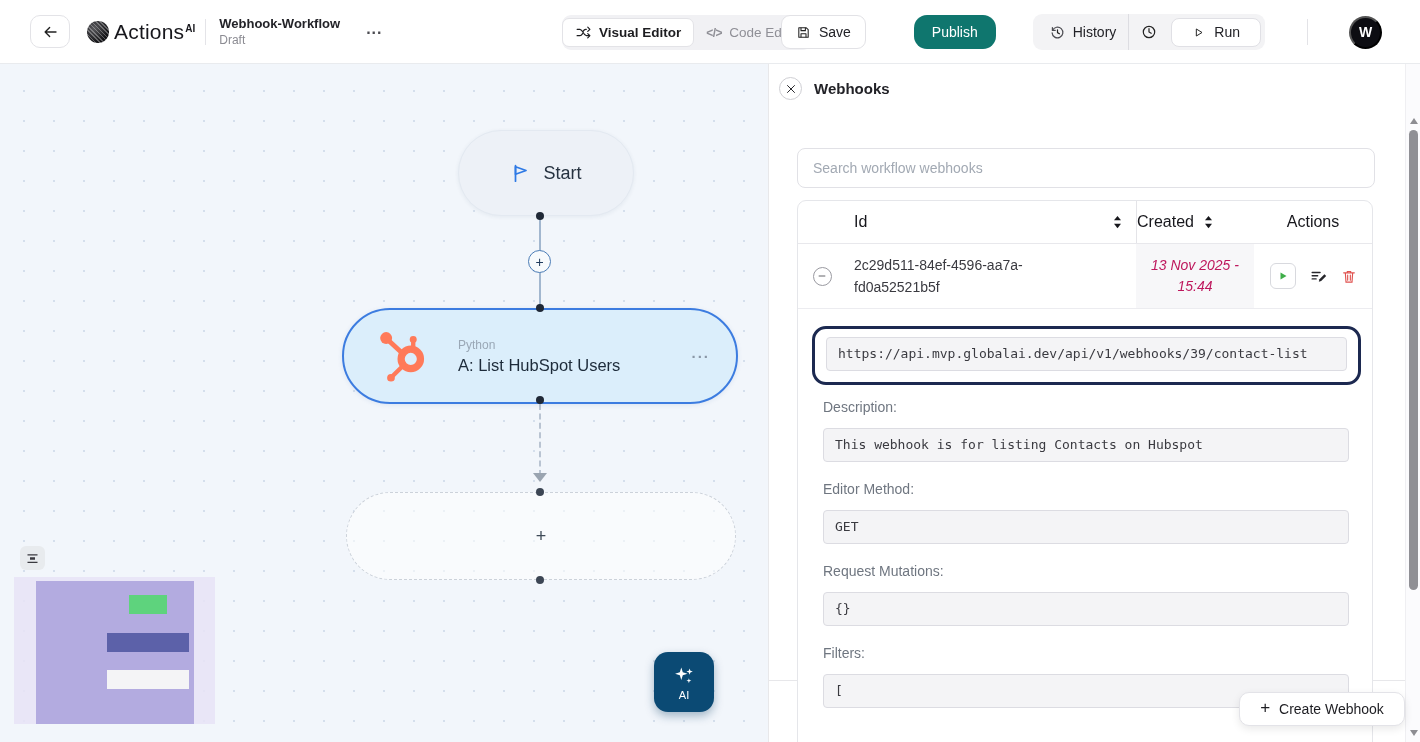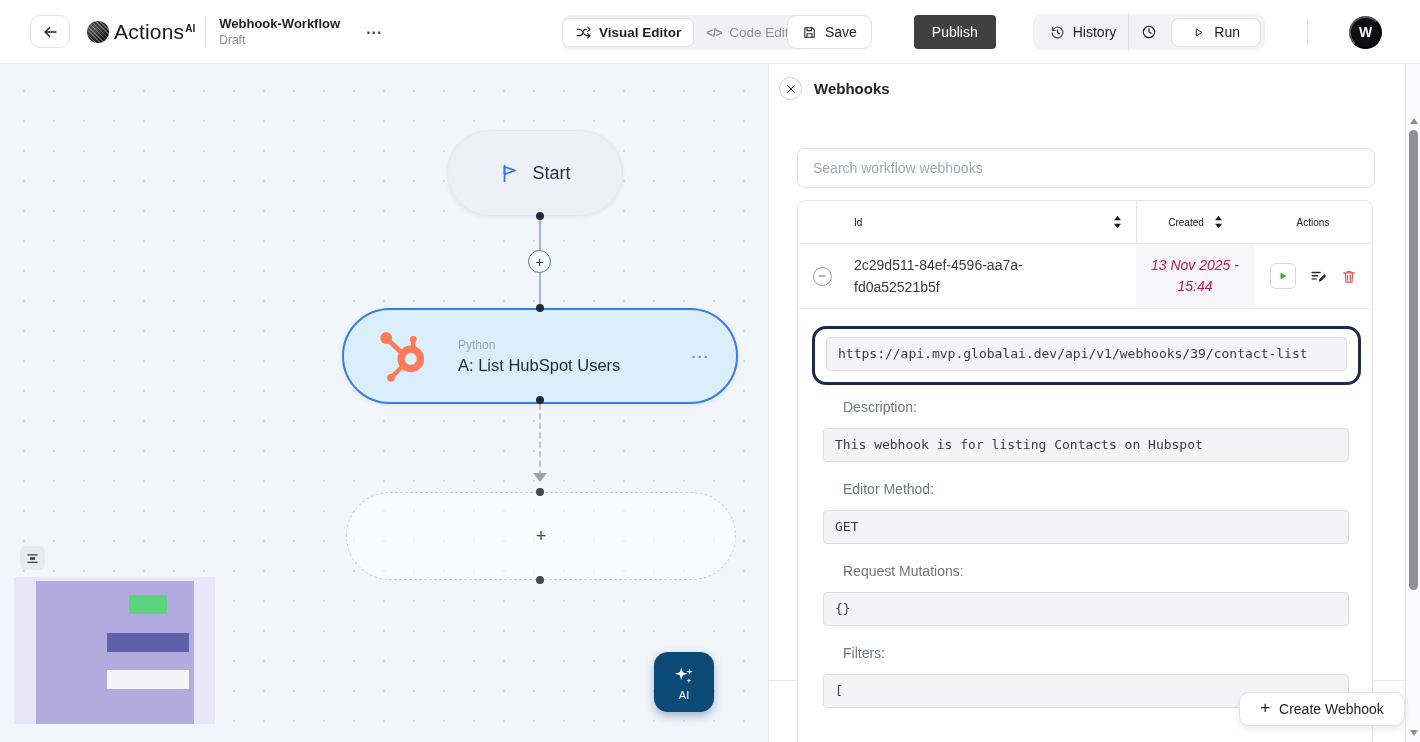--- a/index.html
+++ b/index.html
@@ -29,22 +29,22 @@
   .segmented { position:absolute; left:562px; top:15px; height:35px; background:#f1f1f4; border-radius:9px;
                display:flex; align-items:center; padding:0; }
   .seg { border:none; background:transparent; display:flex; align-items:center; gap:7px; height:29px;
          padding:0 12px; border-radius:7px; font-family:inherit; font-size:13.5px; color:#8f8f96; cursor:pointer; }
   .seg.active { background:#fff; border:1px solid #e3e3e7; color:#1d1d20; font-weight:700; }
   .code-glyph { font-size:12px; font-weight:700; letter-spacing:-.5px; }
 
   .topbar-right { position:absolute; right:38px; top:0; height:64px; display:flex; align-items:center;gap:24px; }
   .save-btn { height:34px; padding:0 14px; background:#fff; border:1px solid #e2e2e6; border-radius:9px;
               display:flex; align-items:center; gap:8px; font-family:inherit; font-size:14px; color:#222227; cursor:pointer; }
-  .publish-btn { height:34px; margin-left:18px; padding:0 18px; background:#404040; color:#fff; border:none;
-                 border-radius:4px; font-family:inherit; font-size:14px; cursor:pointer; }
+  .publish-btn { height:34px; margin-left:24px; padding:0 18px; background:#0f766e; color:#fff; border:none;
+                 border-radius:13px; font-family:inherit; font-size:14px; cursor:pointer; }
   .run-group { height:36px; margin-left:13px; background:#f3f3f5; border-radius:9px; display:flex; align-items:center; padding:0 4px; }
   .history-btn { height:36px; border:none; background:transparent; display:flex; align-items:center; gap:7px;
                  padding:0 12px; font-family:inherit; font-size:14px; color:#222227; cursor:pointer; }
   .group-div { width:1px; height:36px; background:#dddde2; }
   .clock-btn { width:40px; height:36px; border:none; background:transparent; display:flex; align-items:center; justify-content:center; cursor:pointer; }
   .run-btn { height:29px; margin-left:2px; padding:0 20px; background:#fff; border:1px solid #e0e0e5; border-radius:8px;
              display:flex; align-items:center; gap:9px; font-family:inherit; font-size:14px; color:#222227; cursor:pointer; }
   .avatar { width:33px; height:33px; border-radius:50%; background:#0d0d12; color:#fff; display:flex;
             align-items:center; justify-content:center; font-size:14px; font-weight:700; margin-left:17px; cursor:pointer; }
   .right-div { width:1px; height:26px; background:#e3e3e7; margin-left:18px; }
@@ -55,21 +55,21 @@
             background-size:30px 30px; background-position:9px 12px; overflow:hidden; }
   .edge-solid { position:absolute; left:539px; top:152px; width:2px; height:96px; background:#a2b7cf; }
   .edge-dashed { position:absolute; left:539px; top:340px; height:72px; width:0;
                  border-left:2px dashed #b9c4d2; }
   .edge-arrow { position:absolute; left:533px; top:409px; width:0; height:0;
                 border-left:7px solid transparent; border-right:7px solid transparent; border-top:9px solid #9aa4b0; }
   .edge-dot { position:absolute; width:8px; height:8px; border-radius:50%; background:#1f2836; }
   .edge-plus { position:absolute; left:528px; top:186px; width:23px; height:23px; border-radius:50%;
                background:#f7fafc; border:1.4px solid #4b7cb6; color:#1e3a5c; font-size:14px;
                display:flex; align-items:center; justify-content:center; cursor:pointer; }
-  .start-node { position:absolute; left:447px; top:66px; width:176px; height:86px; border-radius:43px;
+  .start-node { position:absolute; left:458px; top:66px; width:176px; height:86px; border-radius:43px;
                 background:#edf1f7; border:1px solid #e3e9f1; box-shadow:0 1px 4px rgba(30,50,80,.07);
                 display:flex; align-items:center; justify-content:center; gap:11px; cursor:pointer; }
   .start-label { font-size:18px; color:#263240; }
   .py-node { position:absolute; left:342px; top:244px; width:396px; height:96px; border-radius:48px;
              background:#dbeefb; border:2px solid #3c7ce0; box-shadow:0 1px 5px rgba(30,80,160,.10);
              display:flex; align-items:center; cursor:pointer; }
   .py-icon { margin-left:32px; flex:0 0 58px; }
   .py-text { margin-left:24px; }
   .py-type { font-size:12px; color:#9aa8b6; }
   .py-title { font-size:16.5px; color:#1d2b3a; margin-top:4px; }
@@ -104,42 +104,42 @@
   .footer-line { position:absolute; left:0; top:616px; width:636px; border-top:1px solid #e7e7ea; z-index:0; }
   .create-btn { position:absolute; left:470px; top:628px; width:166px; height:34px; background:#fff;
                 border:1px solid #e3e3e8; border-radius:10px; box-shadow:0 3px 8px rgba(0,0,0,.09); z-index:5;
                 display:flex; align-items:center; justify-content:center; gap:9px;
                 font-family:inherit; font-size:14px; font-weight:500; color:#1d1d22; cursor:pointer; }
   .create-plus { font-size:17px; font-weight:400; transform:translateY(-1px); }
 
   .table-card { position:absolute; left:28px; top:136px; width:576px; height:640px; background:#fff;
                 border:1px solid #e5e6ea; border-radius:9px; z-index:1; }
   .t-head { display:grid; grid-template-columns:48px 1fr 118px 118px; height:43px; align-items:center;
-            border-bottom:1px solid #e8e8ec; font-size:10px; color:#17171c; }
+            border-bottom:1px solid #e8e8ec; font-size:16px; color:#17171c; }
   .th-id { display:flex; align-items:center; padding-left:8px; height:100%; }
-  .th-created { display:flex; align-items:center; justify-content:center; gap:10px; height:100%;
+  .th-created { display:flex; align-items:center; gap:10px; height:100%;
                 border-left:1px solid #e4e4e8; cursor:pointer; }
   .th-actions { text-align:center; }
   .sort-ic { margin-left:auto; margin-right:14px; cursor:pointer; display:flex; }
   .t-row { display:grid; grid-template-columns:48px 1fr 118px 118px; min-height:65px; align-items:stretch;
            border-bottom:1px solid #ececf0; font-size:14px; }
   .td-toggle { display:flex; align-items:center; justify-content:center; }
   .minus-btn { width:19px; height:19px; border-radius:50%; border:1.3px solid #9a9aa1; background:#fff;
                display:flex; align-items:center; justify-content:center; cursor:pointer; }
   .td-id { display:flex; align-items:center; padding-left:8px; }
   .td-id span { width:200px; line-height:22px; color:#3a3a40; overflow-wrap:break-word; }
   .td-created { background:#f7f7f9; display:flex; align-items:center; justify-content:center; text-align:center;
                 color:#be185d; line-height:21px; padding:0 10px;font-style:italic; }
   .td-actions { display:flex; align-items:center; justify-content:center; gap:13px; }
   .play-btn { width:26px; height:26px; border:1px solid #d8d9de; border-radius:6px; background:#fff;
               display:flex; align-items:center; justify-content:center; cursor:pointer; }
   .icon-btn { border:none; background:transparent; display:flex; cursor:pointer; }
 
   .hl-box { margin:17px 11px 0 14px; border:3px solid #1c2950; border-radius:14px; padding:8px 11px 11px; }
-  .d-label { font-size:14px; color:#6f7680;margin-left:20px; }
+  .d-label { font-size:14px; color:#6f7680; }
   .hl-box .d-label { margin:2px 0 13px 1px; }
   .d-input { height:34px; background:#f4f4f6; border:1px solid #dcdce2; border-radius:4px;
              font-family:"DejaVu Sans Mono", monospace; font-size:13px; color:#3a3a40;
              line-height:32px; padding:0 11px; white-space:nowrap; overflow:hidden; cursor:text; }
   .details-rest { padding:0 23px 0 25px; }
   .details-rest .d-label { margin-top:14px; }
   .details-rest .d-label + .d-input { margin-top:13px; }
   .details-rest .d-label.gap { margin-top:19px; }
 
   .scroll-strip { position:absolute; left:636px; top:0; width:16px; height:678px; background:#fbfbfd;

